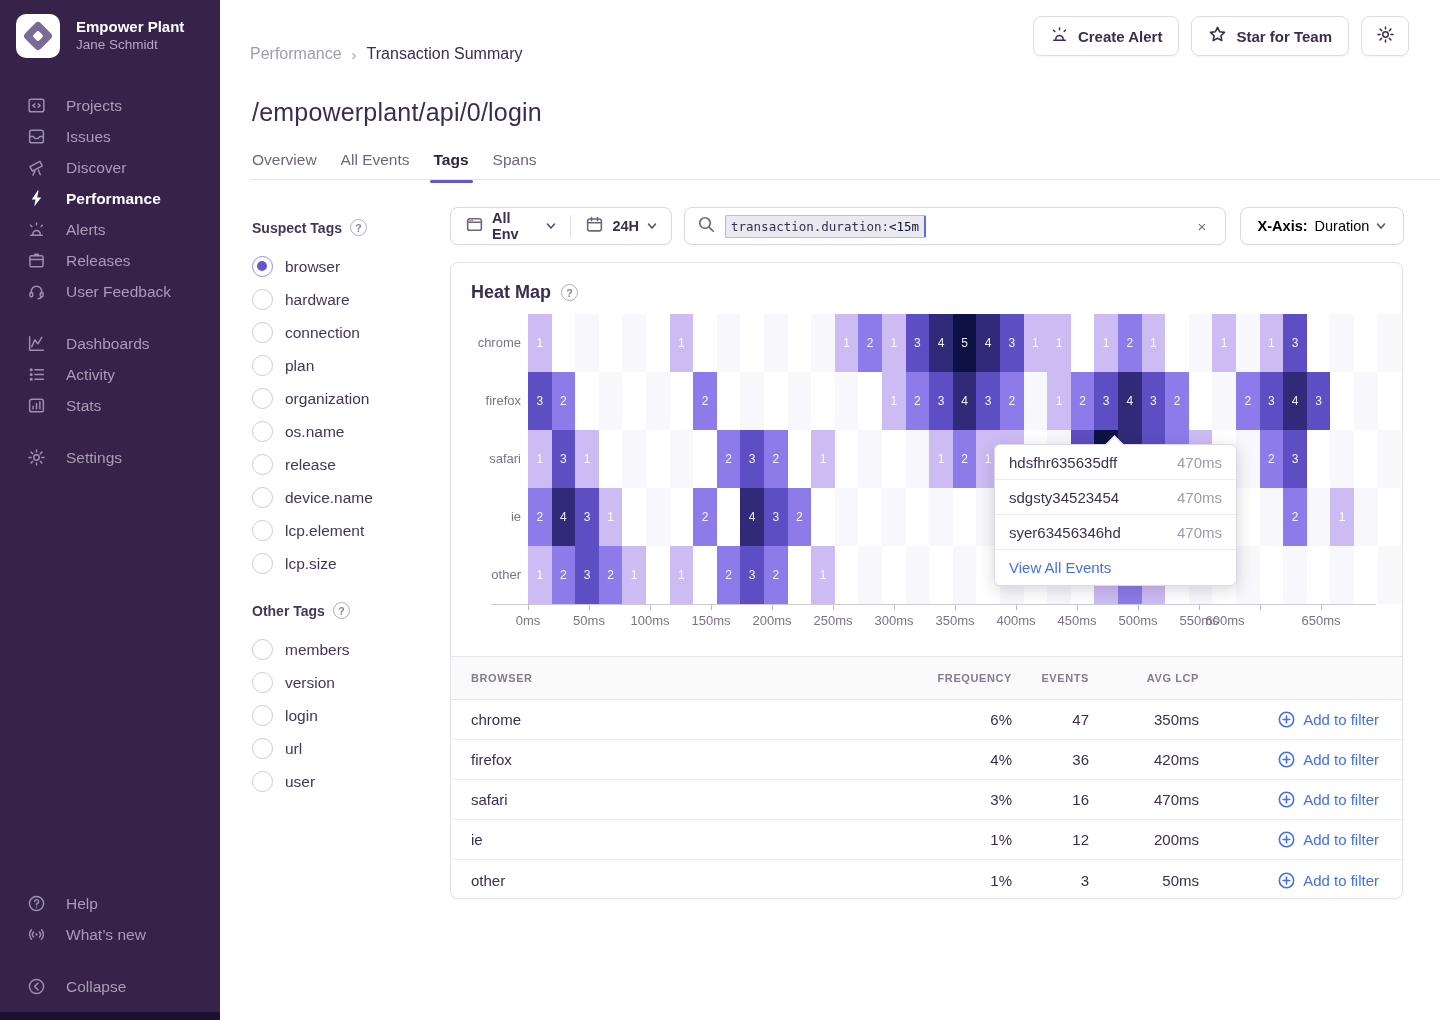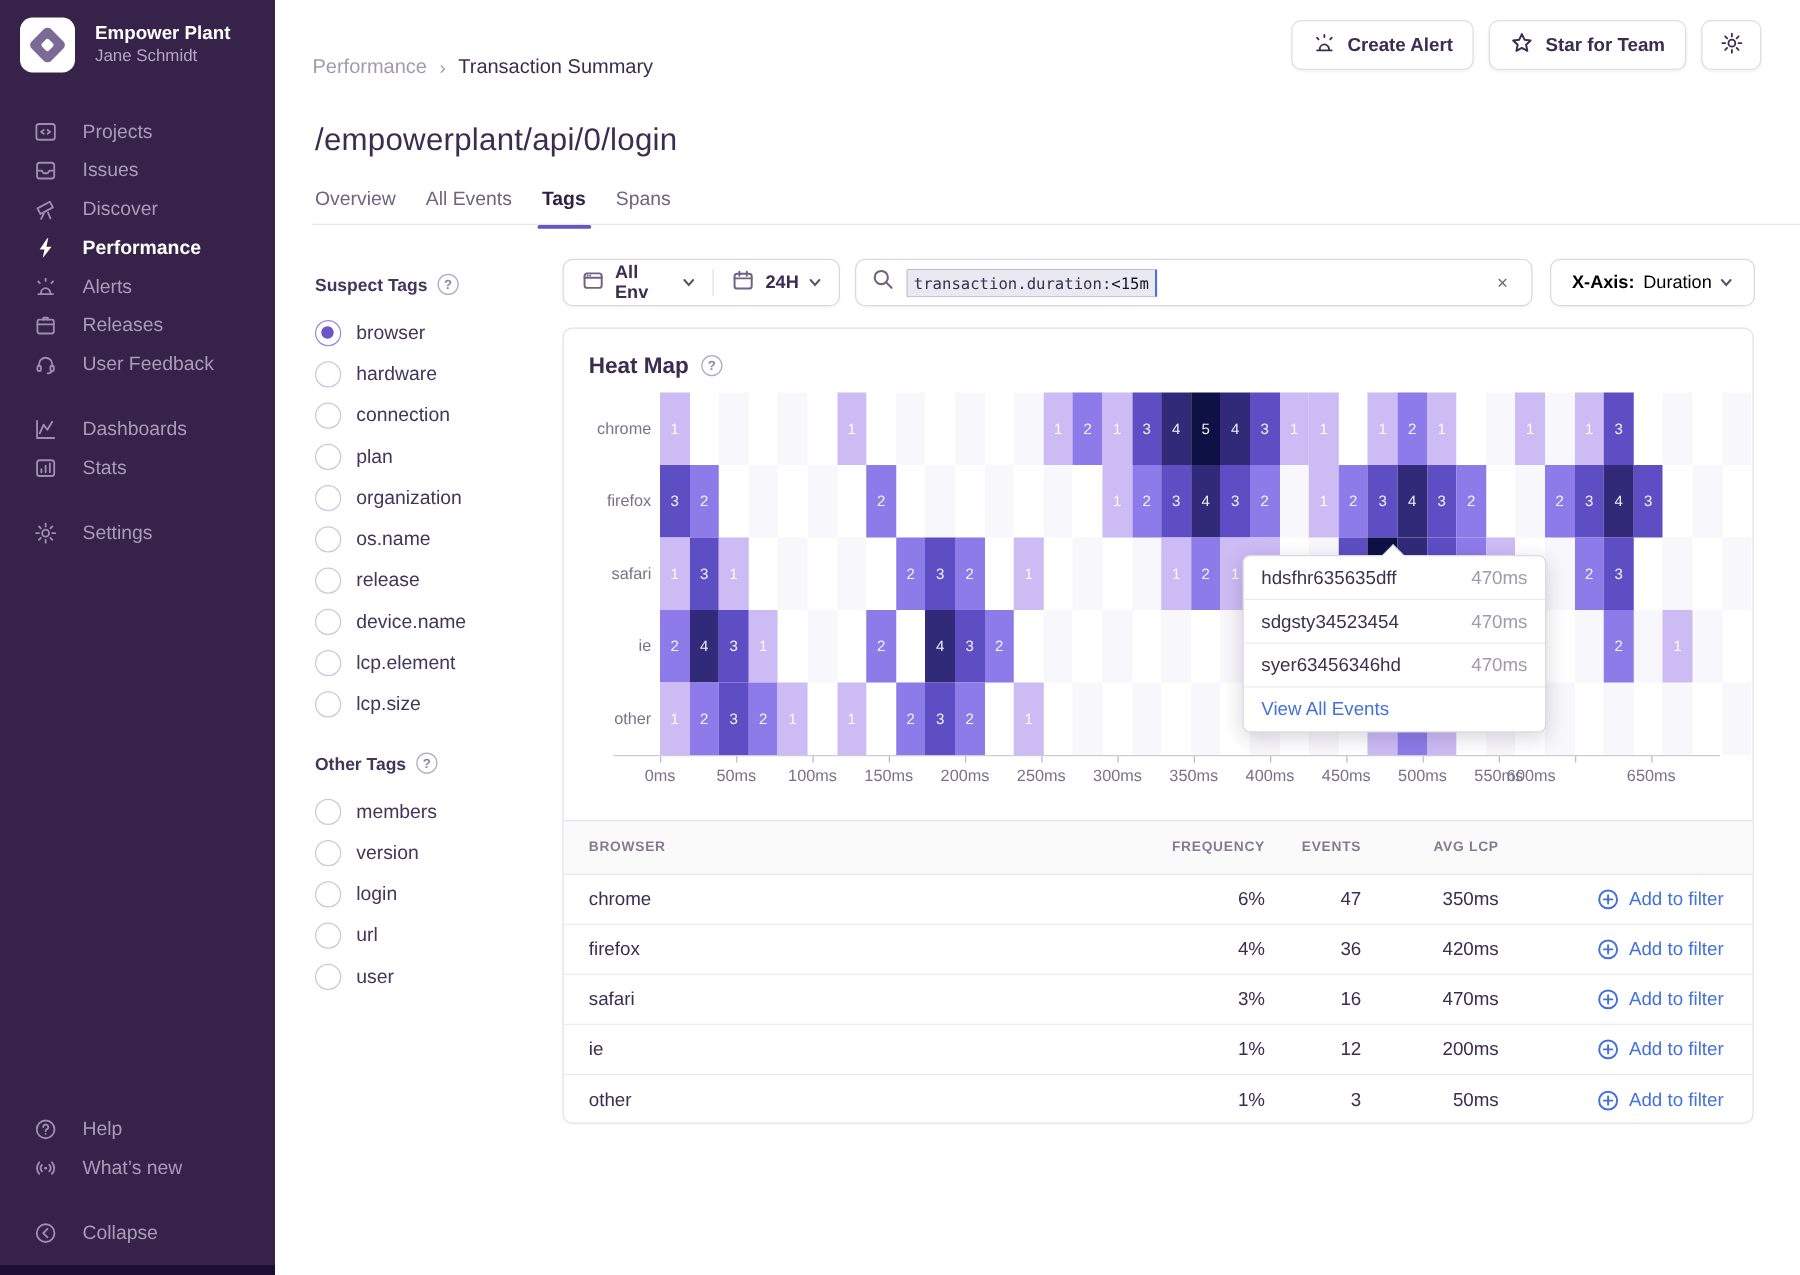--- a/index.html
+++ b/index.html
@@ -178,20 +178,31 @@
       <div class="nav-gap"></div>
       <div id="nav-secondary">
           <div class="nav-item">
             <span class="nico">
               <svg width="19" height="19" viewBox="0 0 18 18" fill="none" stroke="currentColor" stroke-width="1.4" stroke-linecap="round" stroke-linejoin="round">
                 <path d="M2.5 2.5v13h13"></path>
                 <path d="M4.5 12L7.5 5.5l2.8 3.8 3.7-6"></path>
               </svg>
             </span>
             <span>Dashboards</span>
+          </div>
+          <div class="nav-item">
+            <span class="nico">
+              <svg width="19" height="19" viewBox="0 0 18 18" fill="none" stroke="currentColor" stroke-width="1.4" stroke-linecap="round" stroke-linejoin="round">
+                <path d="M7.5 4.5h8M7.5 9h8M7.5 13.5h8"></path>
+                <circle cx="4" cy="4.5" r="0.8" fill="currentColor"></circle>
+                <circle cx="4" cy="9" r="0.8" fill="currentColor"></circle>
+                <circle cx="4" cy="13.5" r="0.8" fill="currentColor"></circle>
+              </svg>
+            </span>
+            <span>Activity</span>
           </div>
           <div class="nav-item">
             <span class="nico">
               <svg width="19" height="19" viewBox="0 0 18 18" fill="none" stroke="currentColor" stroke-width="1.4" stroke-linecap="round" stroke-linejoin="round">
                 <rect x="2.5" y="3" width="13" height="12" rx="2"></rect>
                 <path d="M5.8 12.2V9.8M9 12.2V7.2M12.2 12.2V5.5"></path>
               </svg>
             </span>
             <span>Stats</span>
           </div>

